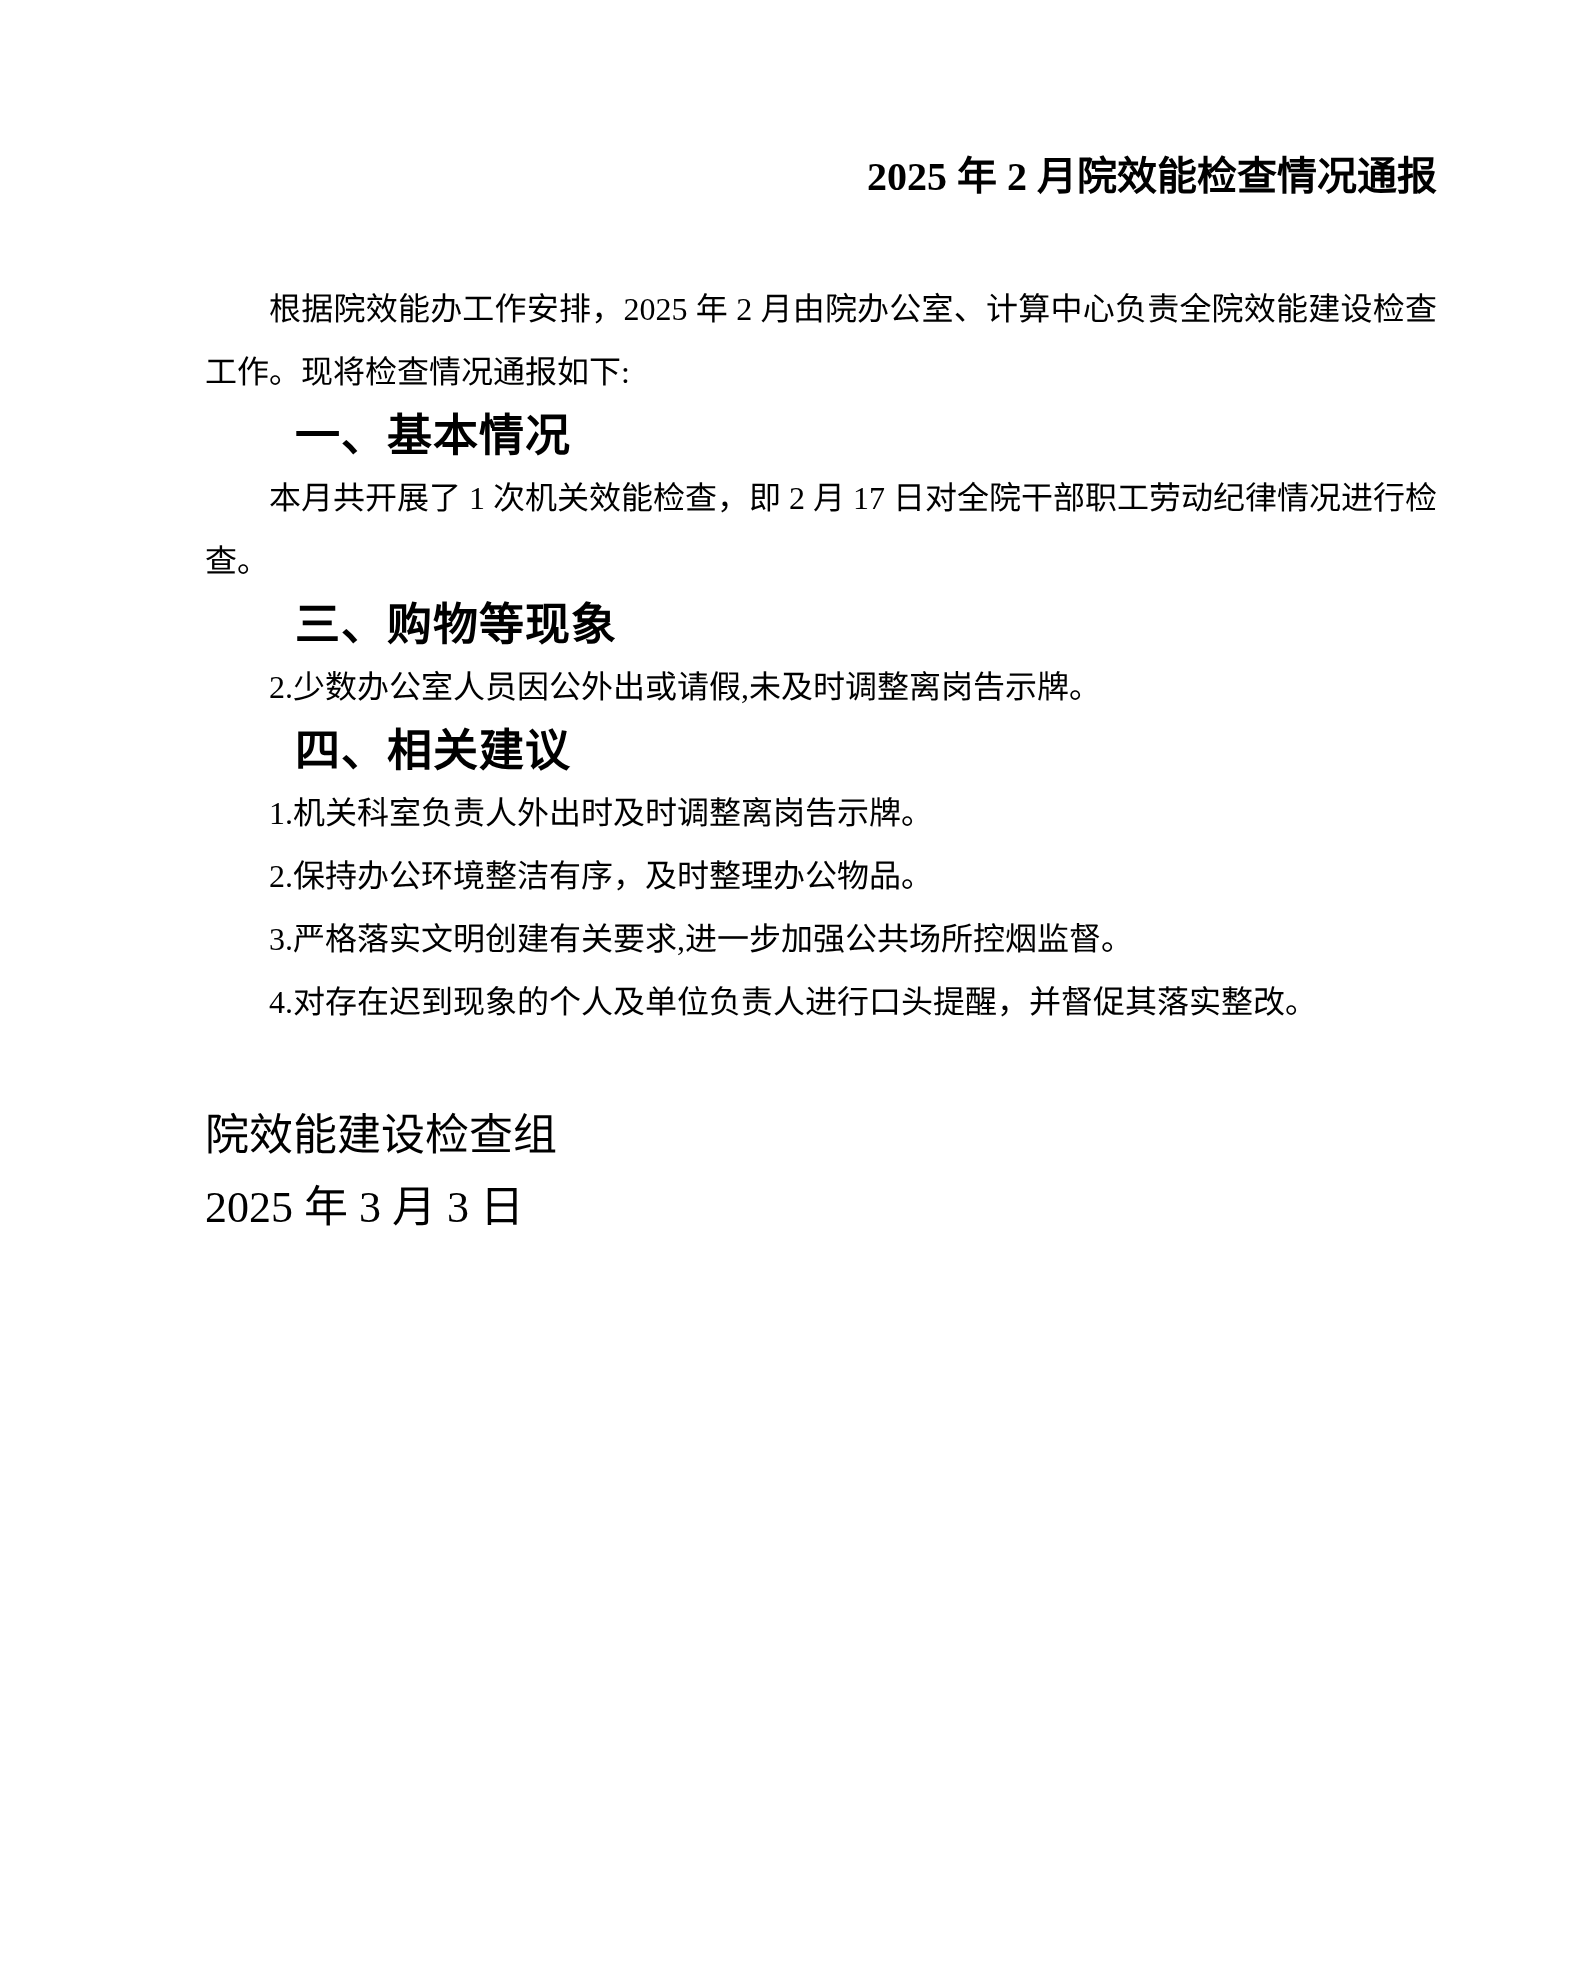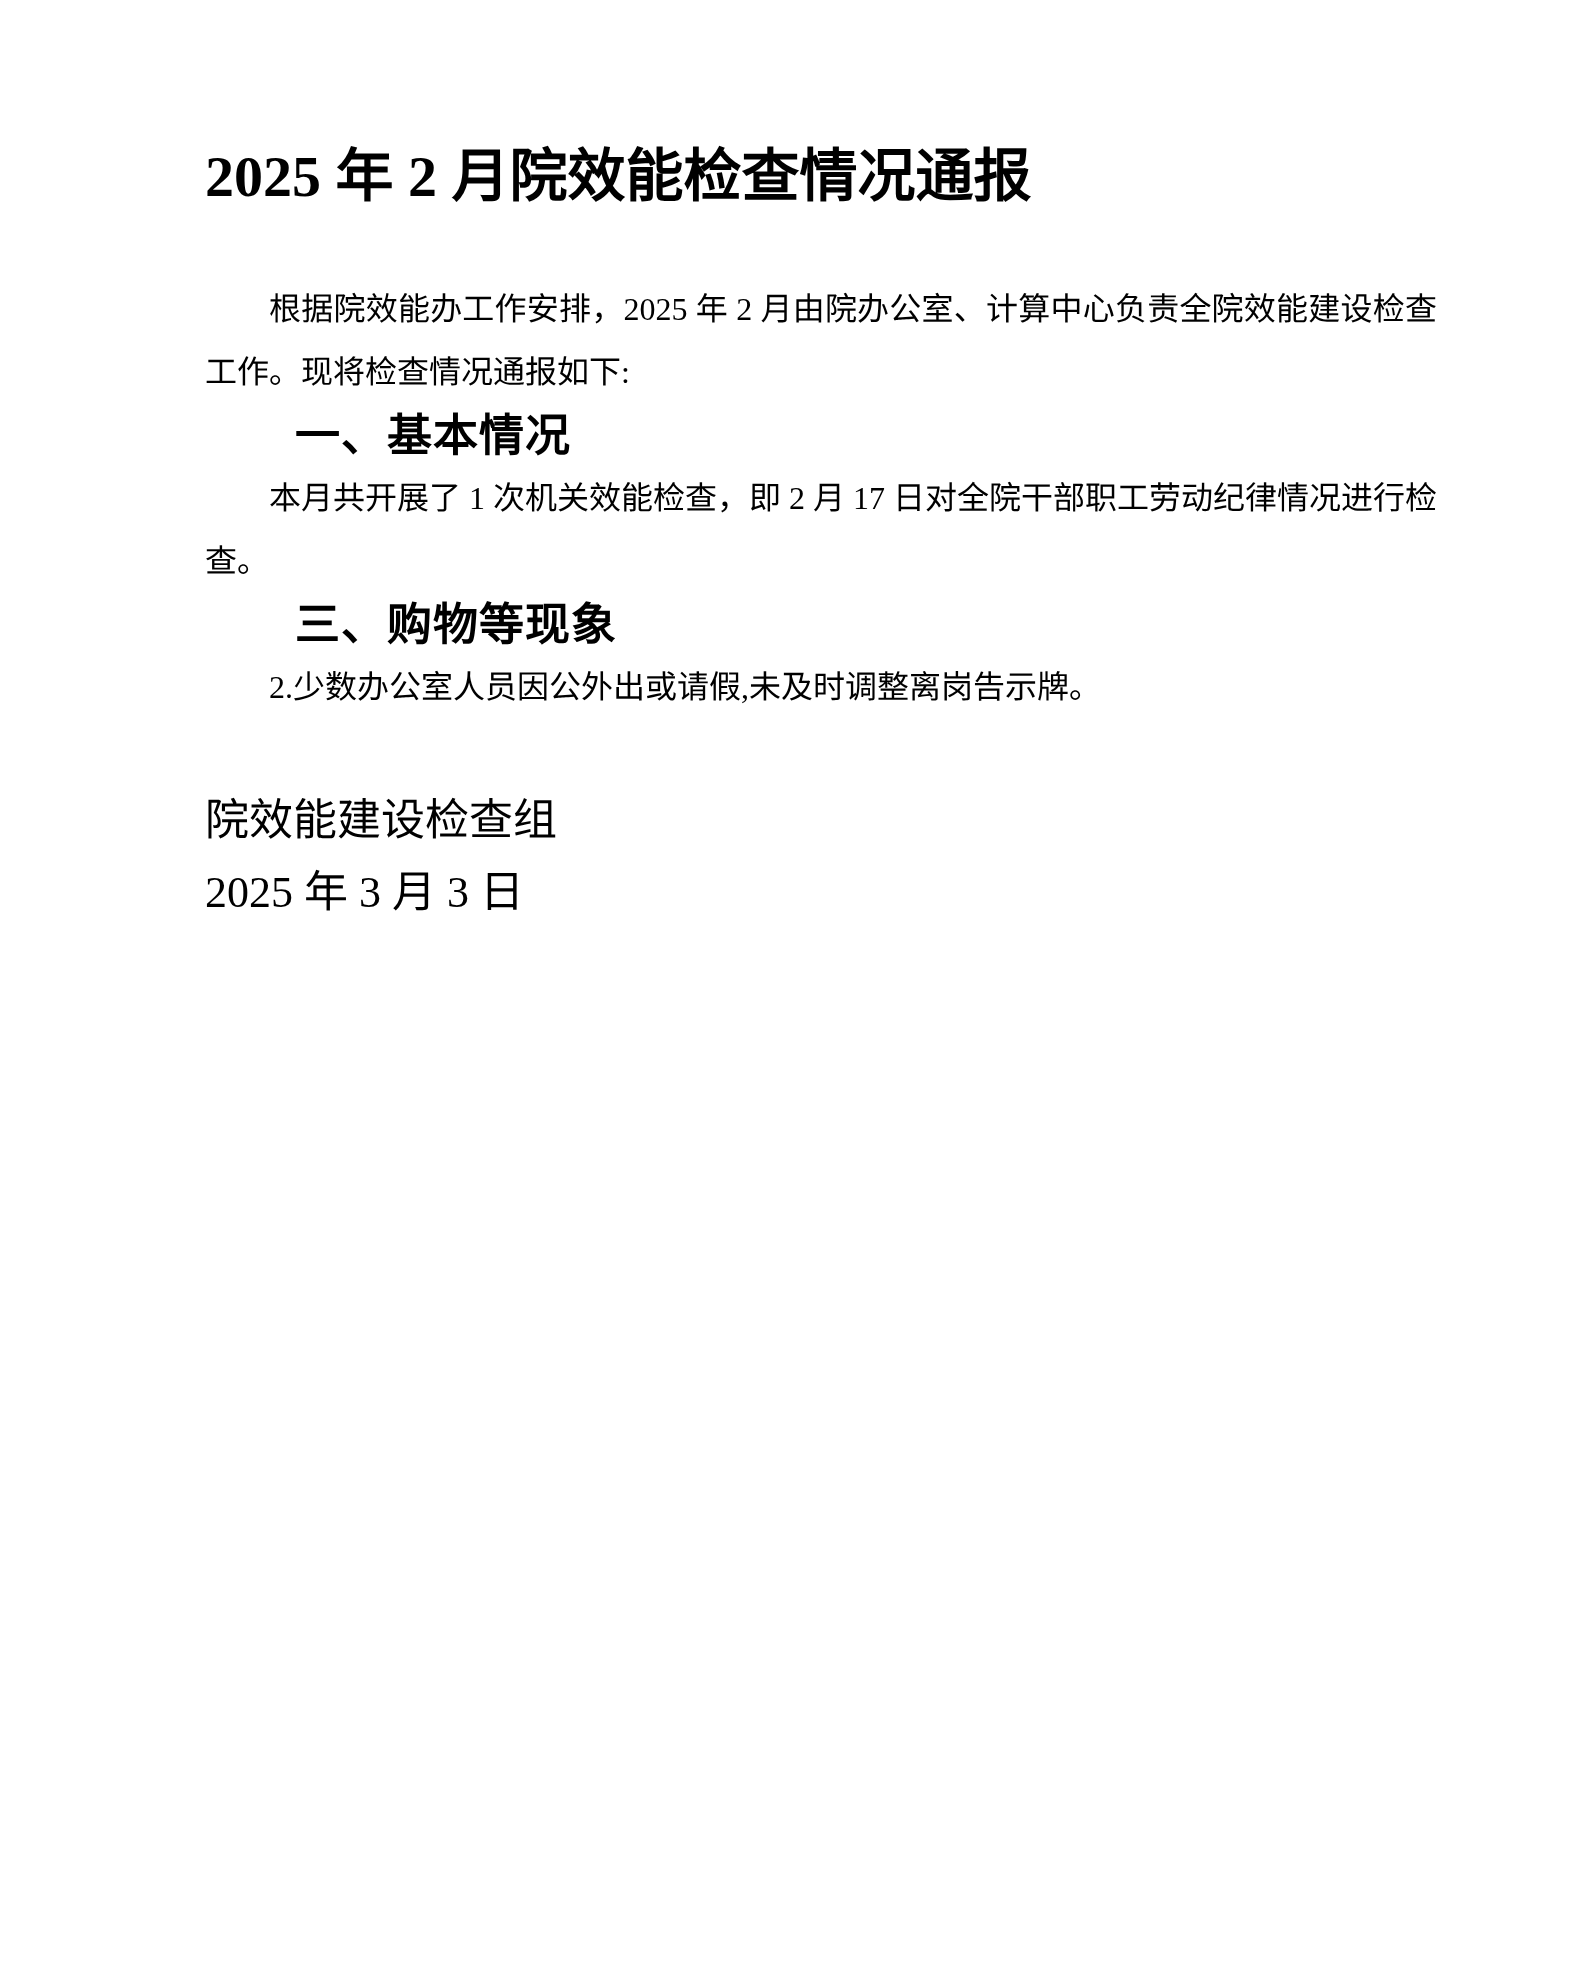--- a/index.html
+++ b/index.html
@@ -18,24 +18,24 @@
     box-sizing: border-box;
     width: 1587px;
     height: 1968px;
     padding: 140px 150px 0 205px;
     background: #ffffff;
     overflow: hidden;
   }
   .doc-title {
     width: 1232px;
     margin: 0 0 64px 0;
-    font-size: 58px;
+    font-size: 40px;
     line-height: 74px;
     font-weight: bold;
-    text-align: left;
+    text-align: right;
     font-family: "Liberation Serif", "DejaVu Serif", serif;
     letter-spacing: 0px;
     white-space: nowrap;
   }
   .body-col {
     width: 1232px;
   }
   .para {
     margin: 0;
     font-size: 32px;
@@ -95,20 +95,31 @@
 
 
   <section>
     <h2 class="sec-heading">三、购物等现象</h2>
 
 
   <p class="para">2.少数办公室人员因公外出或请假,未及时调整离岗告示牌。</p>
 
 </section>
 
+  <section>
+    <h2 class="sec-heading">四、相关建议</h2>
+
+  <p class="para">1.机关科室负责人外出时及时调整离岗告示牌。</p>
+
+  <p class="para">2.保持办公环境整洁有序，及时整理办公物品。</p>
+
+  <p class="para">3.严格落实文明创建有关要求,进一步加强公共场所控烟监督。</p>
+
+  <p class="para">4.对存在迟到现象的个人及单位负责人进行口头提醒，并督促其落实整改。</p>
+</section>
 </div>
 
   </div>
 
   <div class="signature-block">
     <p>院效能建设检查组</p>
     <p>2025 年 3 月 3 日</p>
   </div>
 
 </div>

